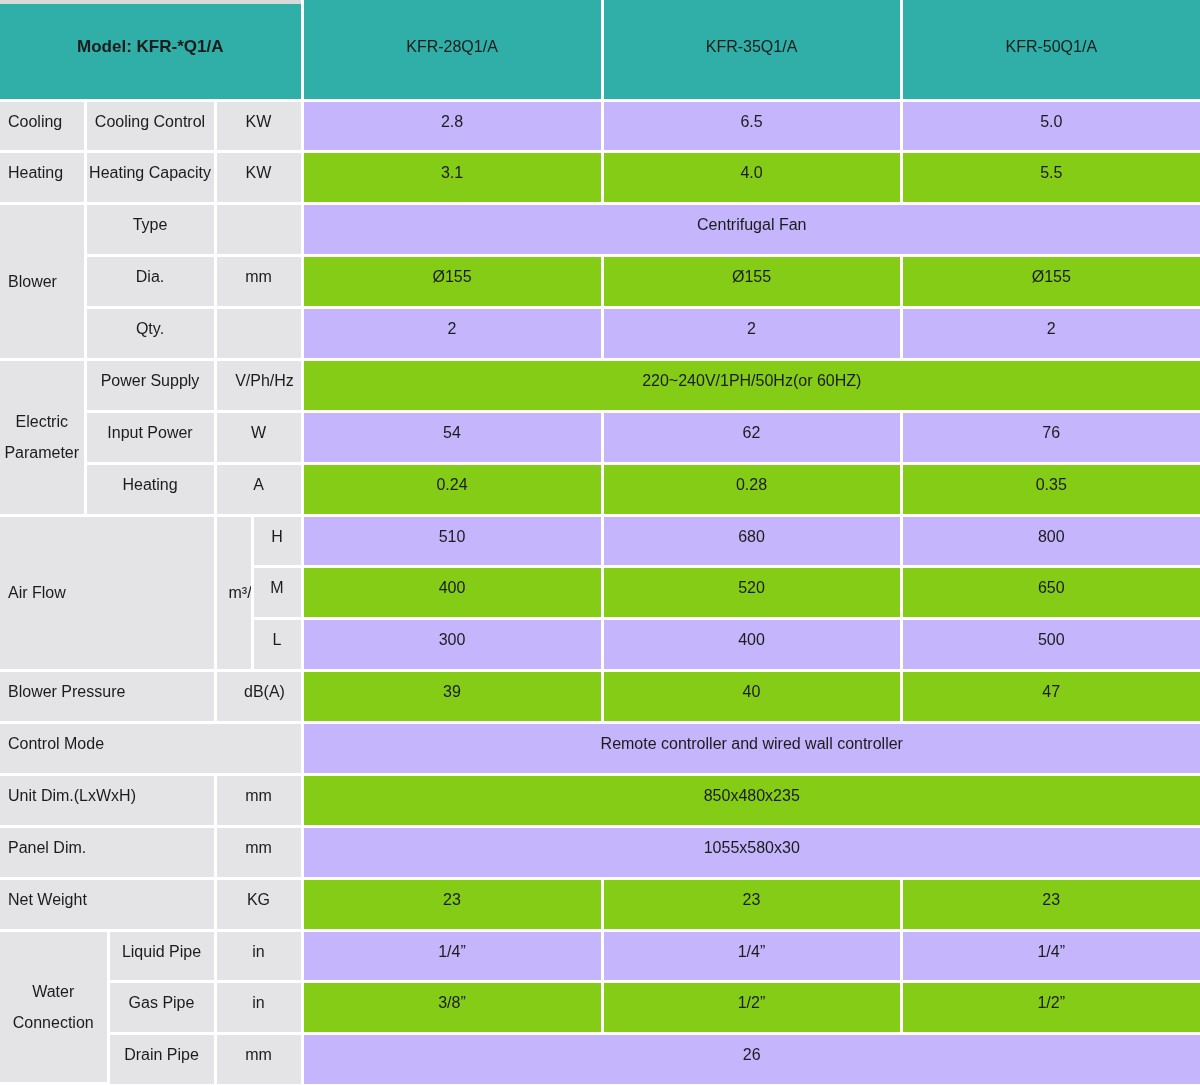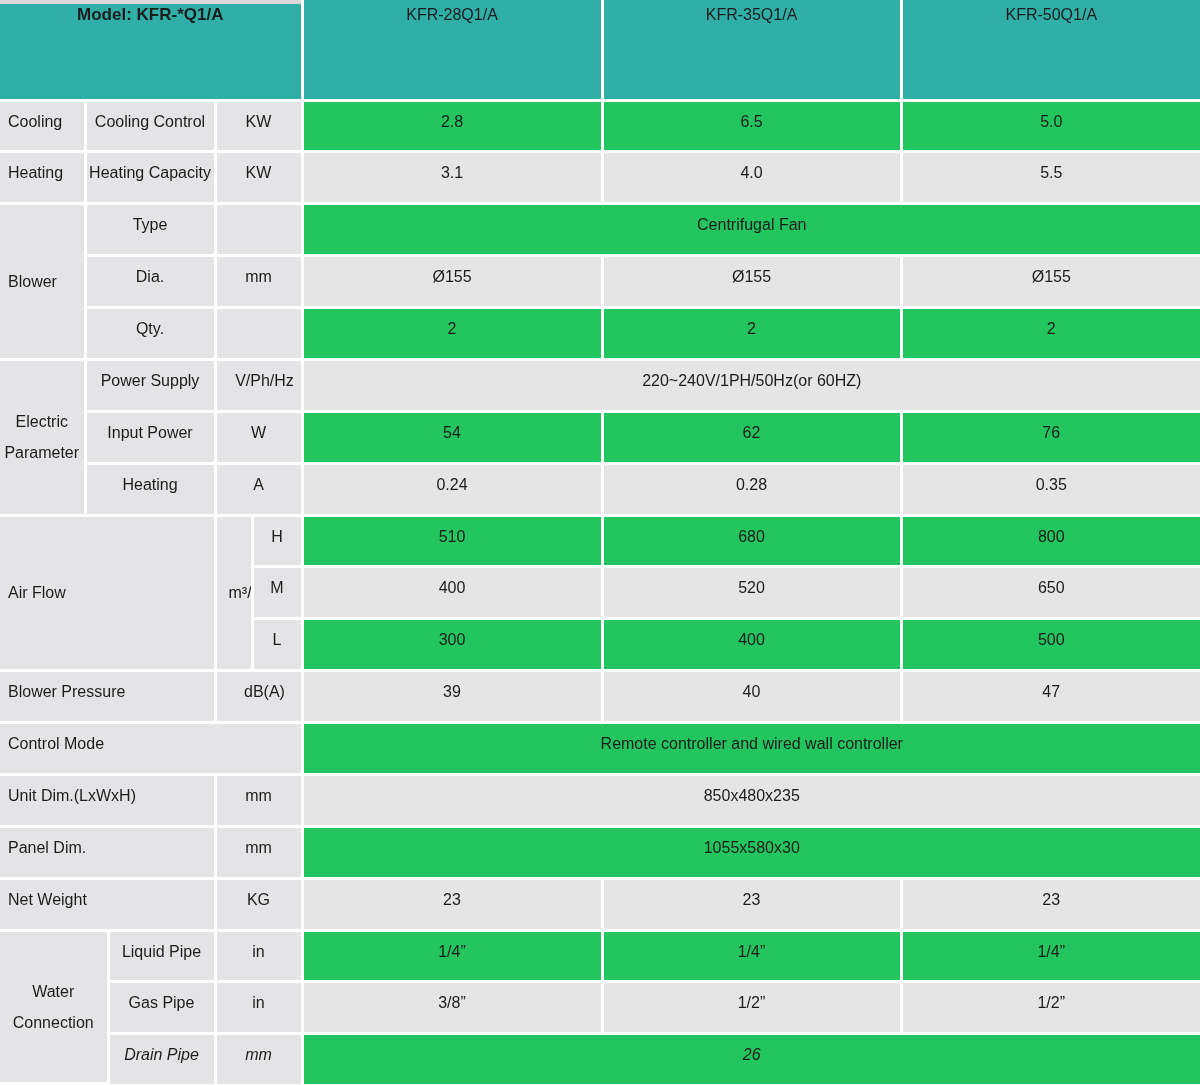--- a/index.html
+++ b/index.html
@@ -3,27 +3,27 @@
 <meta charset="utf-8">
 <style>
   html,body{margin:0;padding:0;background:#ffffff;}
   body{font-family:"Liberation Sans","DejaVu Sans",sans-serif;color:#1c1c1c;}
   .wrap{width:1200px;height:1085px;overflow:hidden;background:#ffffff;}
   table.spec{width:1200px;height:1085px;border-collapse:collapse;table-layout:fixed;font-size:16px;}
   td{border:3px solid #ffffff;text-align:center;vertical-align:top;padding:9px 2px 0 2px;overflow:hidden;line-height:1.32;}
   tr td:first-child{border-left:0;}
   tr td:last-child{border-right:0;}
   tr:first-child td{border-top:0;}
-  tr:last-child td{border-bottom:0;font-style:italic;}
+  tr:last-child td{border-bottom:0;}
   tr.hdr{height:100px;}
-  td.th{background:#2fafa7;padding-top:4px;}
+  td.th{background:#2fafa7;padding-top:36px;}
   td.th-model{background:linear-gradient(#d9d9da 0,#d9d9da 4px,#2fafa7 4px);font-weight:bold;font-size:17px;}
   td.lbl{background:#e4e4e6;}
-  td.light{background:#22c55e;}
-  td.dark{background:#e5e5e5;}
+  td.light{background:#c4b5fd;}
+  td.dark{background:#84cc16;}
   td.left{text-align:left;padding-left:8px;}
   td.vmid{vertical-align:middle;padding-top:0;}
   td.spread{line-height:31px;}
   td.unitnarrow{padding-left:12px;padding-right:0;}
 </style>
 </head>
 <body>
 
 <div class="wrap">
 <table class="spec">

